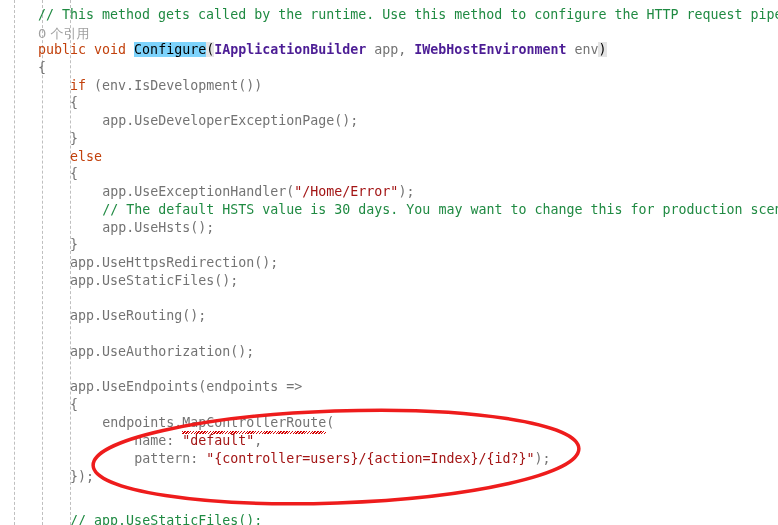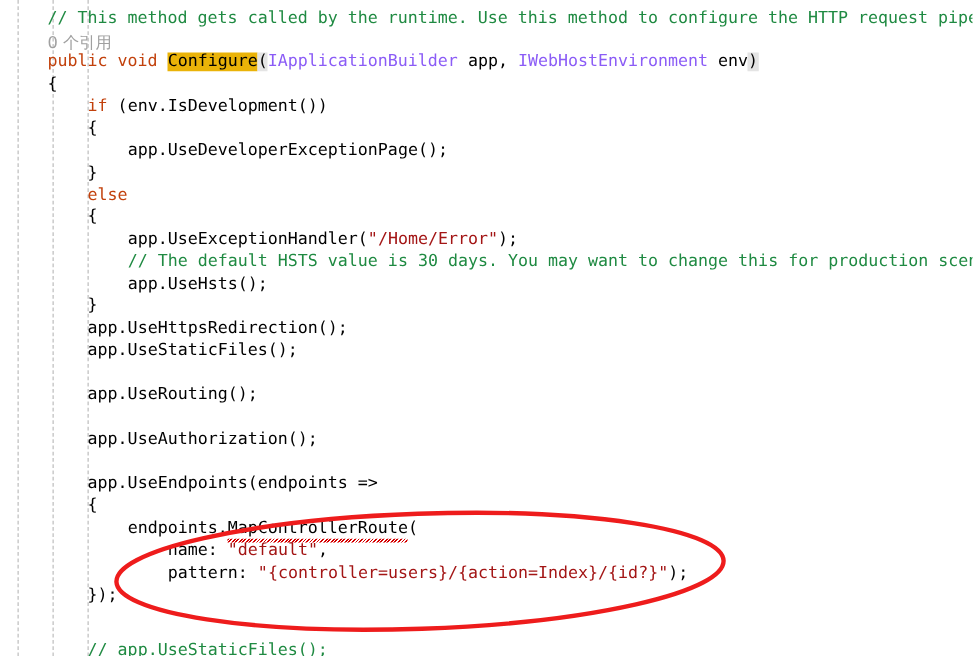--- a/index.html
+++ b/index.html
@@ -38,24 +38,24 @@
   .line {
     position: absolute;
     left: 0;
     white-space: pre;
     height: 17.6px;
   }
 
   
   .cmt   { color: #1f8a42; }
   .kw    { color: #c2410c; }
-  .type  { color: #8b5cf6; }
+  .type  { color: #4c1d95; font-weight: bold; }
   .str   { color: #a31515; }
-  .plain { color: #000000; }
-  .sel   { background: #eab308; color: #000000; }
+  .plain { color: #737373; }
+  .sel   { background: #7dd3fc; color: #000000; }
   .paren-hl { background: #e4e4e4; }
 
   
   .codelens {
     position: absolute;
     font-family: "DejaVu Sans", "Liberation Sans", sans-serif;
     font-size: 13px;
     color: #a0a0a0;
     white-space: pre;
   }

